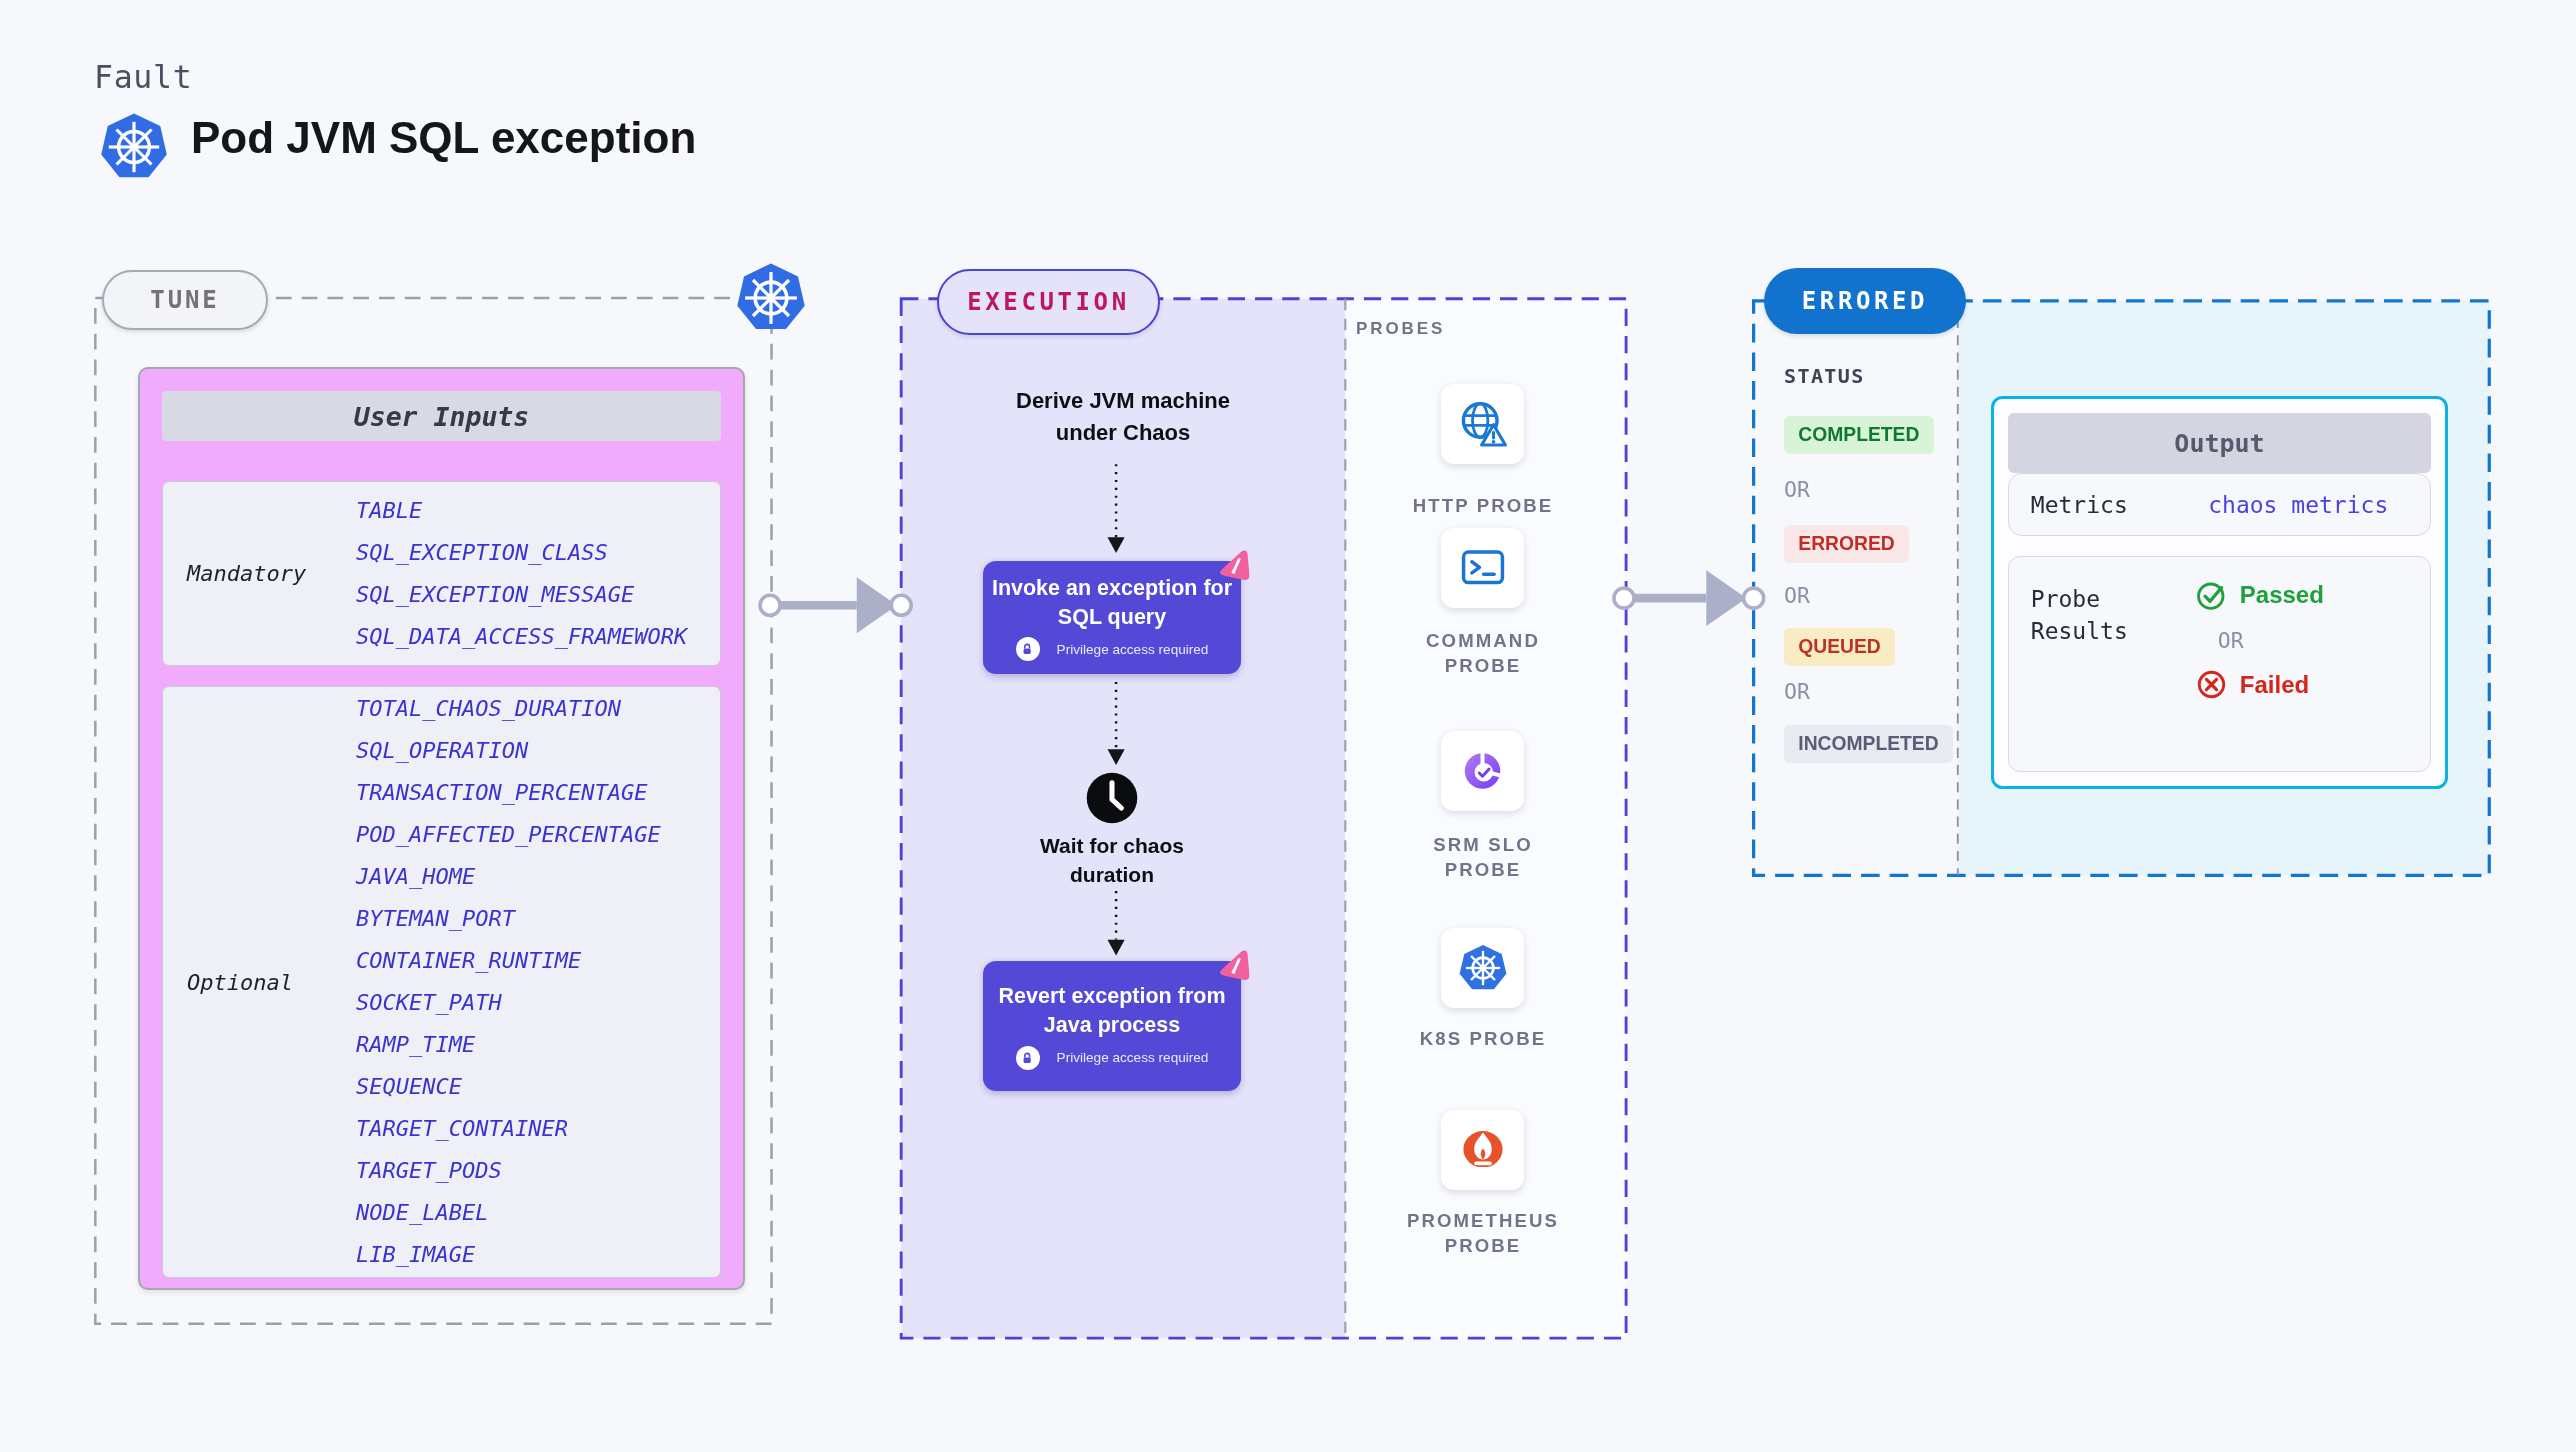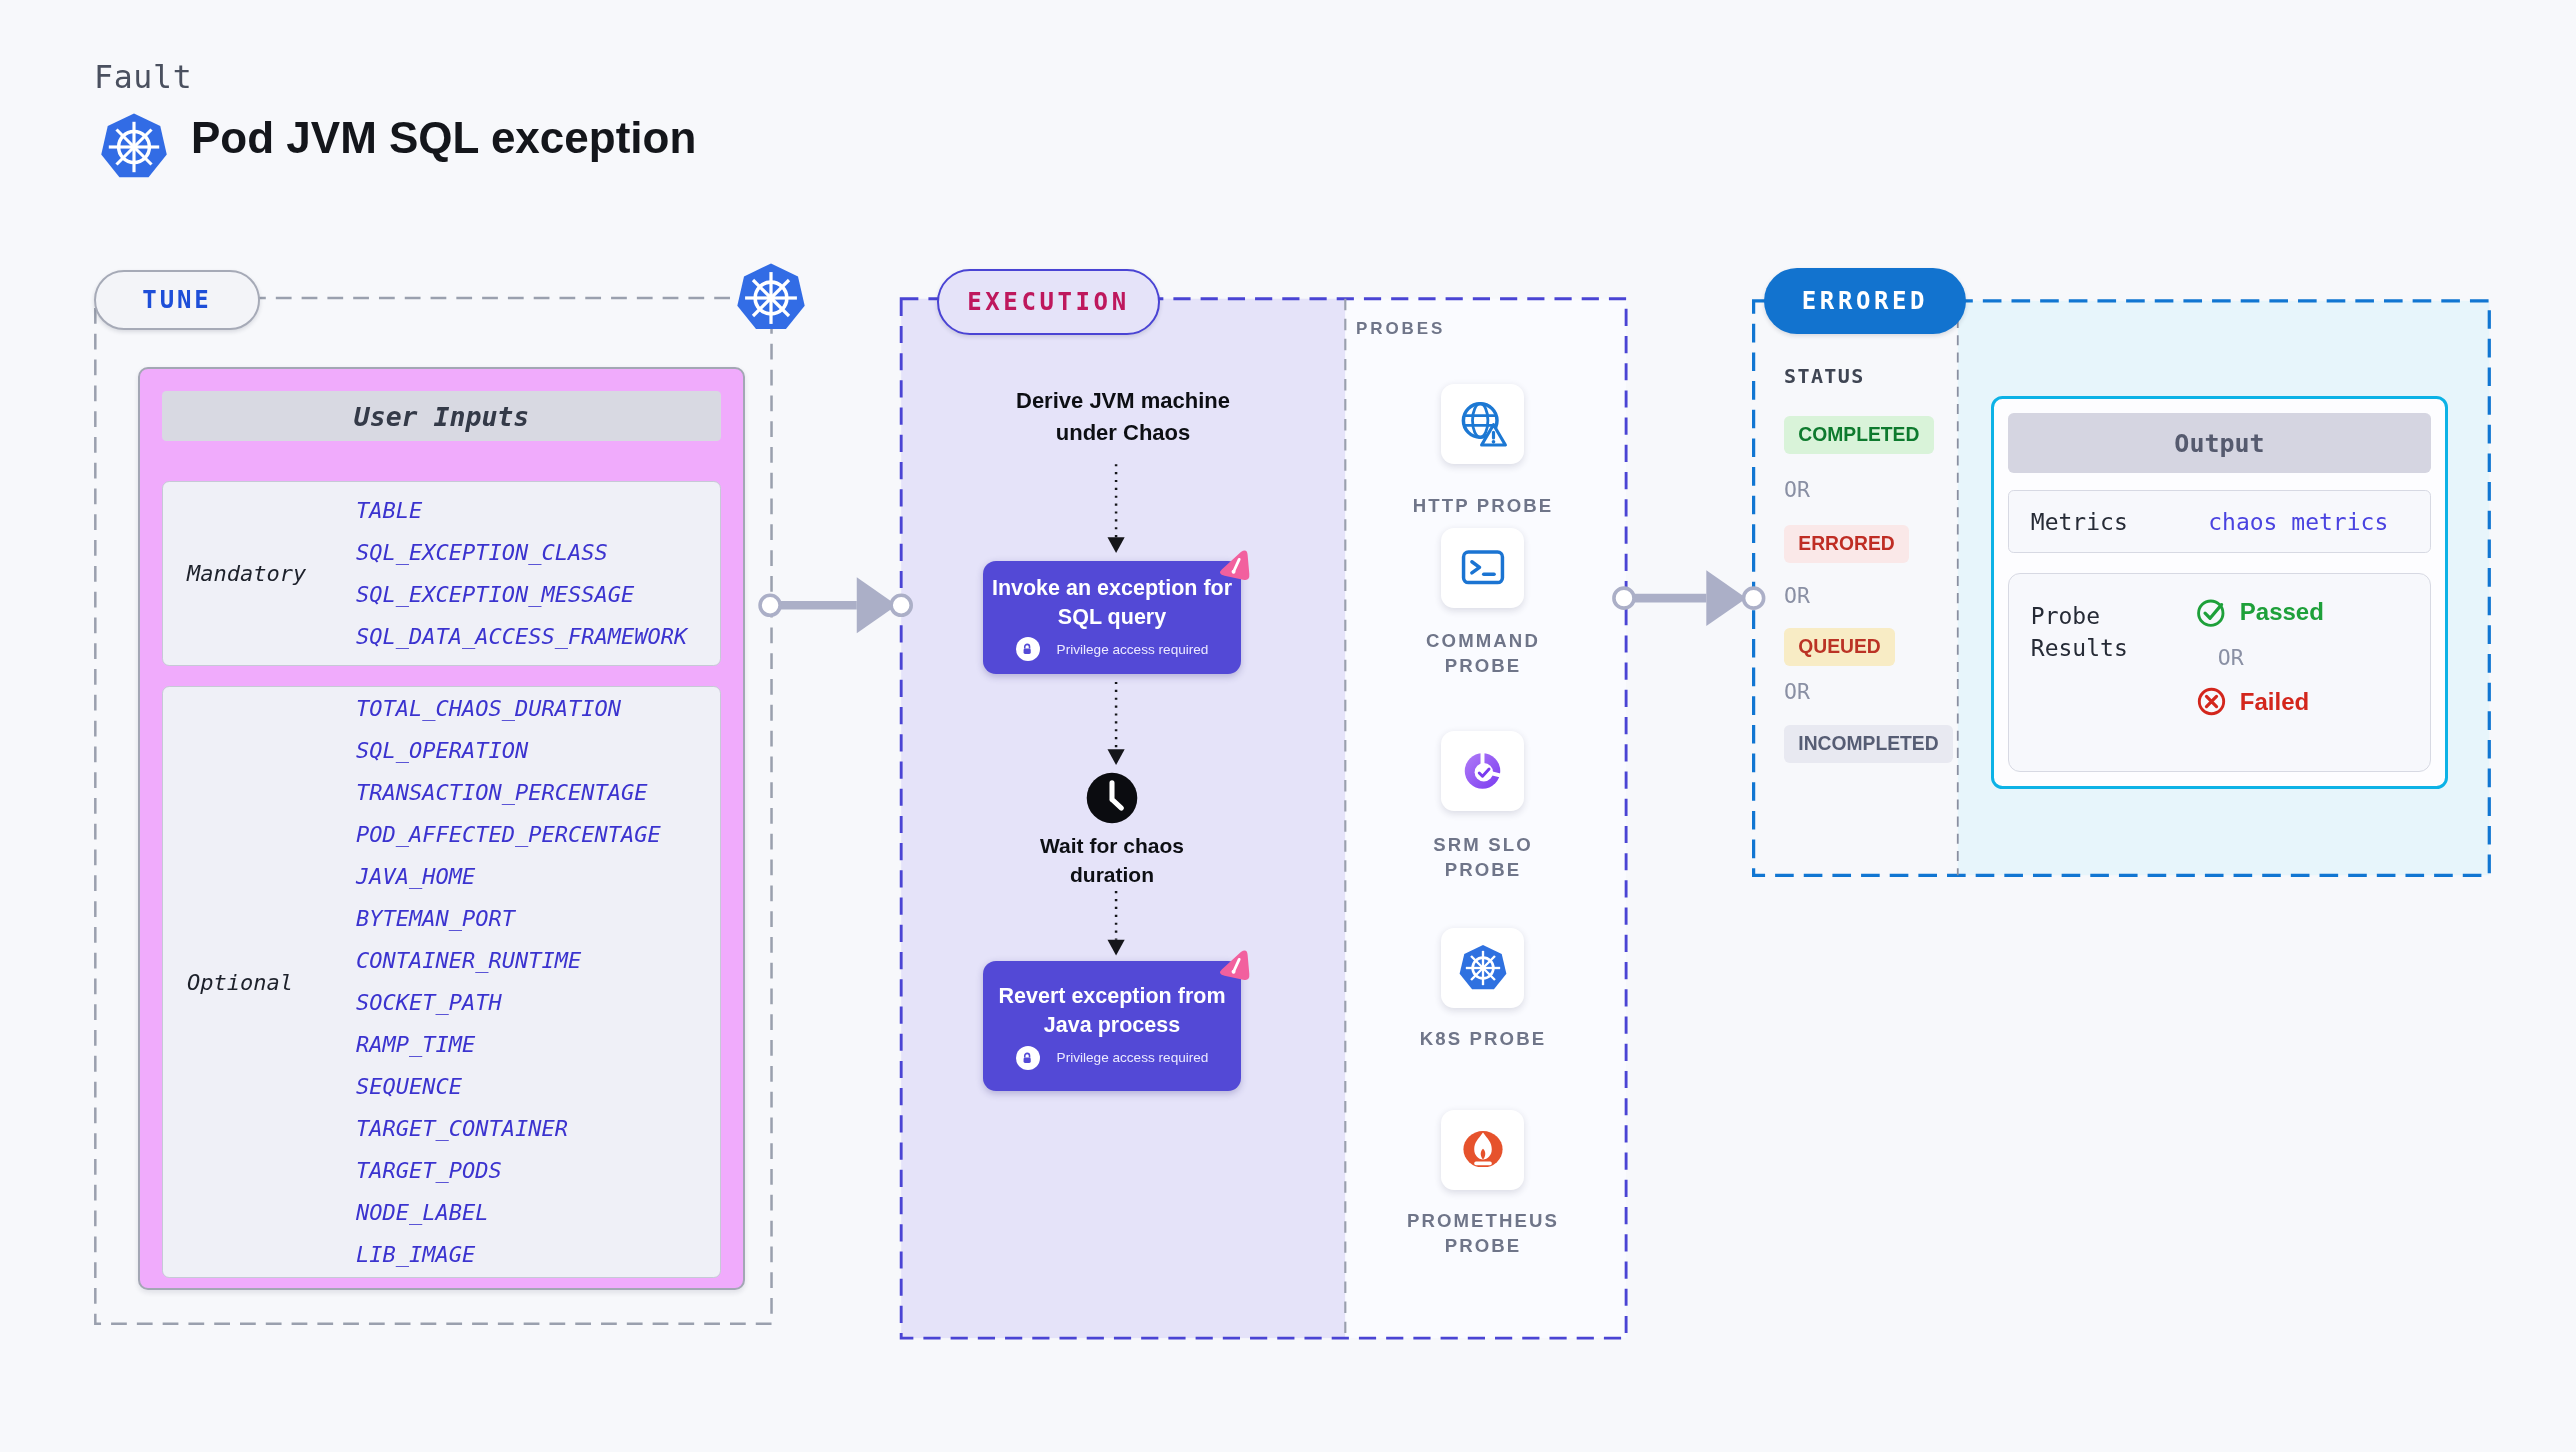--- a/index.html
+++ b/index.html
@@ -11,22 +11,22 @@
   .mono{font-family:"DejaVu Sans Mono",monospace;}
 
   
   .eyebrow{left:94px;top:59px;font-size:31.5px;color:#4a505f;letter-spacing:0.7px;}
   .page-title{left:191px;top:113px;font-size:44px;font-weight:700;color:#14161b;}
   .k8s-header{left:99px;top:112px;width:70px;height:70px;}
 
   
   .pill{display:flex;align-items:center;justify-content:center;border-radius:34px;
         font-weight:700;z-index:4;box-shadow:0 2.1px 4.3px rgba(30,34,60,.14);}
-  .pill-tune{left:94px;top:270px;width:162px;height:56px;background:#f3f4f8;
-        border:2.1px solid #a6aab7;color:#1d4ed8;font-size:24px;letter-spacing:2.9px;}
+  .pill-tune{left:102px;top:270px;width:162px;height:56px;background:#f3f4f8;
+        border:2.1px solid #a6aab7;color:#737373;font-size:24px;letter-spacing:2.9px;}
   .pill-exec{left:937px;top:269px;width:219px;height:62px;background:#e5e3f9;
         border:2.9px solid #4a44d4;color:#be185d;font-size:24px;letter-spacing:3.6px;}
   .pill-result{left:1764px;top:268px;width:202px;height:66px;background:#1273cf;
         border:none;color:#ffffff;font-size:24px;letter-spacing:3.6px;}
 
   .k8s-corner{left:735px;top:262px;width:72px;height:72px;z-index:4;}
 
   
   .ui-card{left:138px;top:367px;width:607px;height:923px;background:#f0abfc;
         border:2.1px solid #a3a7b4;border-radius:10px;z-index:3;box-sizing:border-box;
@@ -81,21 +81,21 @@
   .or{font-size:21.5px;color:#8a90a4;}
   .or1{top:176px;} .or2{top:282px;} .or3{top:378px;}
 
   
   .output-card{left:1991px;top:396px;width:457px;height:393px;background:#fdfdff;
         border:3.6px solid #0cb2e6;border-radius:11.5px;z-index:3;box-sizing:border-box;
         padding:14.3px;display:flex;flex-direction:column;}
   .output-head{height:60px;background:#d5d5e1;border-radius:5.7px;display:flex;align-items:center;
         justify-content:center;font-size:25px;font-weight:700;color:#555a6e;flex:none;}
   .out-row{background:#f7f8fc;border:1.4px solid #d7d9e3;border-radius:5.7px;box-sizing:border-box;}
-  .row-metrics{margin-top:17px;height:63px;display:flex;align-items:center;flex:none;}
+  .row-metrics{height:63px;display:flex;align-items:center;flex:none;border-radius:14px;}
   .row-metrics .lbl{margin-left:21.5px;width:136px;font-size:23px;color:#262b36;}
   .row-metrics .val{flex:1;text-align:center;font-size:23px;color:#4a43e0;}
   .row-probe{margin-top:20px;flex:1;display:flex;border-radius:12px;}
   .row-probe .lbl{margin-left:21.5px;width:143px;padding-top:26px;font-size:23px;
         line-height:32px;color:#262b36;}
   .pr-results{flex:1;display:flex;flex-direction:column;padding-top:21.5px;}
   .pr-line{display:flex;align-items:center;gap:11.5px;margin-left:21.5px;}
   .pr-passed{font-size:24px;font-weight:700;color:#1ea03a;}
   .pr-failed{font-size:24px;font-weight:700;color:#d3261c;}
   .pr-or{margin:15.8px 0 15.8px 44px;}

